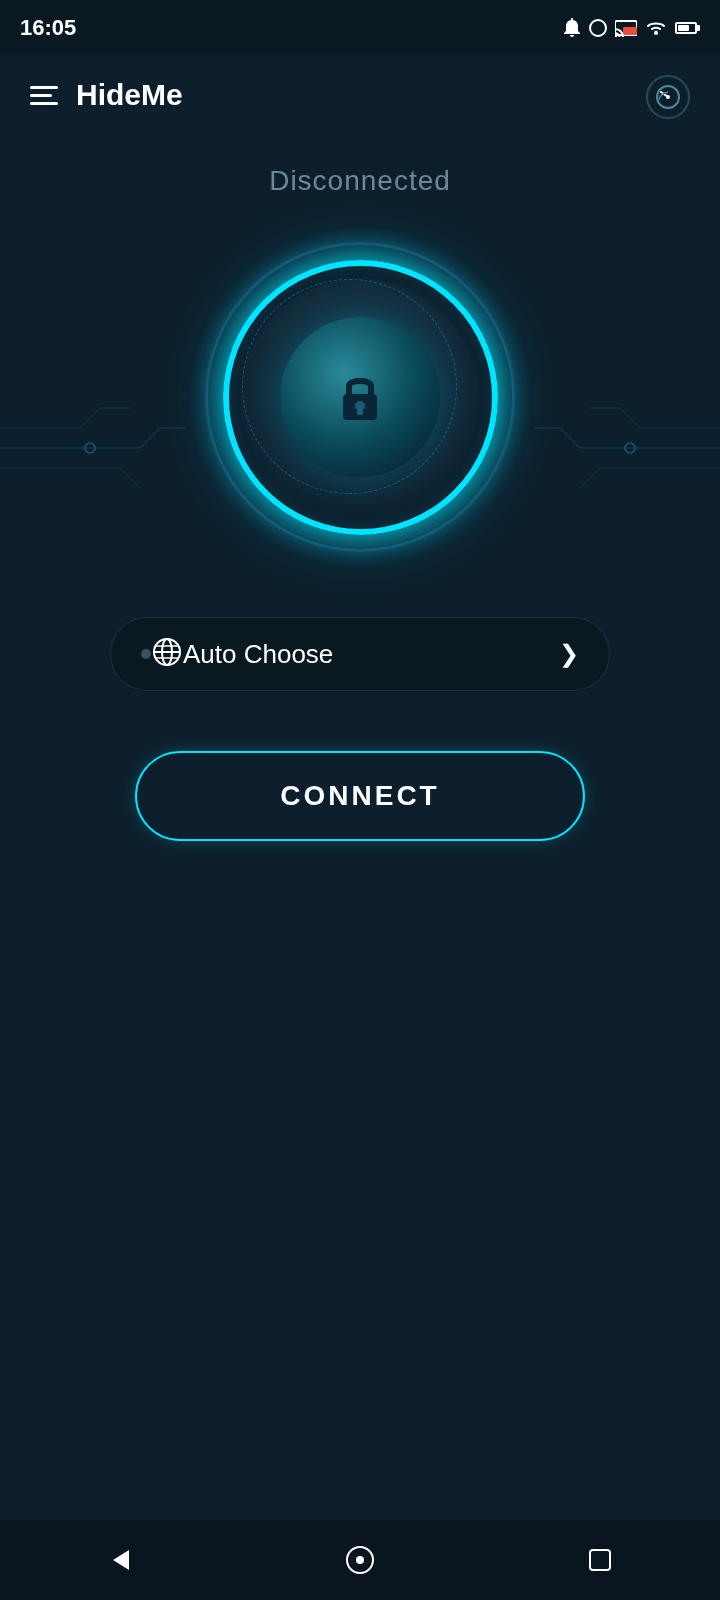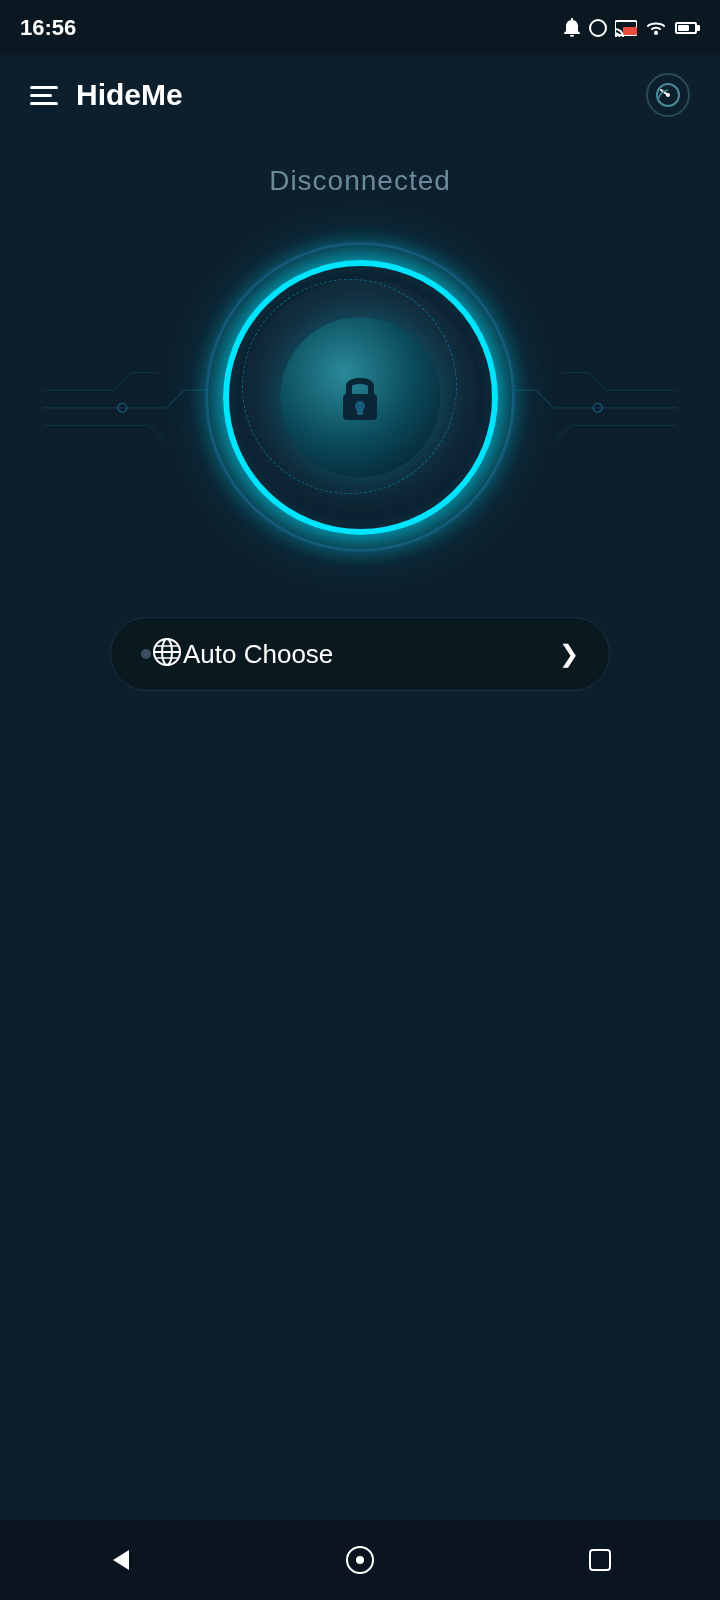--- a/index.html
+++ b/index.html
@@ -33,21 +33,20 @@
     .status-icons {
       display: flex;
       align-items: center;
       gap: 8px;
     }
 
     
     .top-nav {
       display: flex;
       justify-content: space-between;
-      align-items: center;
       padding: 20px 30px;
       height: 80px;
     }
 
     .nav-left {
       display: flex;
       align-items: center;
       gap: 18px;
     }
 
@@ -284,21 +283,21 @@
       width: 3px;
       height: 6px;
       background: white;
       border-radius: 0 1px 1px 0;
     }
   </style>
 </head>
 <body>
 
 <div class="status-bar">
-  <span class="status-time">16:56</span>
+  <span class="status-time">16:05</span>
   <div class="status-icons">
 
     <svg width="18" height="20" viewBox="0 0 18 20" fill="white">
       <path d="M9 0C8.4 0 8 0.4 8 1V2.1C5.2 2.6 3 5.1 3 8V13L1 15V16H17V15L15 13V8C15 5.1 12.8 2.6 10 2.1V1C10 0.4 9.6 0 9 0ZM7 17C7 18.1 7.9 19 9 19C10.1 19 11 18.1 11 17H7Z"></path>
     </svg>
 
     <svg width="18" height="18" viewBox="0 0 18 18" fill="white">
       <circle cx="9" cy="9" r="8" stroke="white" stroke-width="2" fill="none"></circle>
     </svg>
 
@@ -401,20 +400,21 @@
         <ellipse cx="16" cy="16" rx="5" ry="13" stroke="white" stroke-width="2" fill="none"></ellipse>
         <line x1="3" y1="16" x2="29" y2="16" stroke="white" stroke-width="2"></line>
         <line x1="5" y1="10" x2="27" y2="10" stroke="white" stroke-width="1.5"></line>
         <line x1="5" y1="22" x2="27" y2="22" stroke="white" stroke-width="1.5"></line>
       </svg>
     </div>
     <span class="server-name">Auto Choose</span>
     <span class="chevron-right">❯</span>
   </div>
 
+  <button class="connect-btn">CONNECT</button>
 
 </div>
 
 <div class="bottom-nav">
   <div class="nav-btn">
     <svg width="30" height="30" viewBox="0 0 30 30" fill="white">
       <polygon points="24,5 8,15 24,25"></polygon>
     </svg>
   </div>
   <div class="nav-btn">

